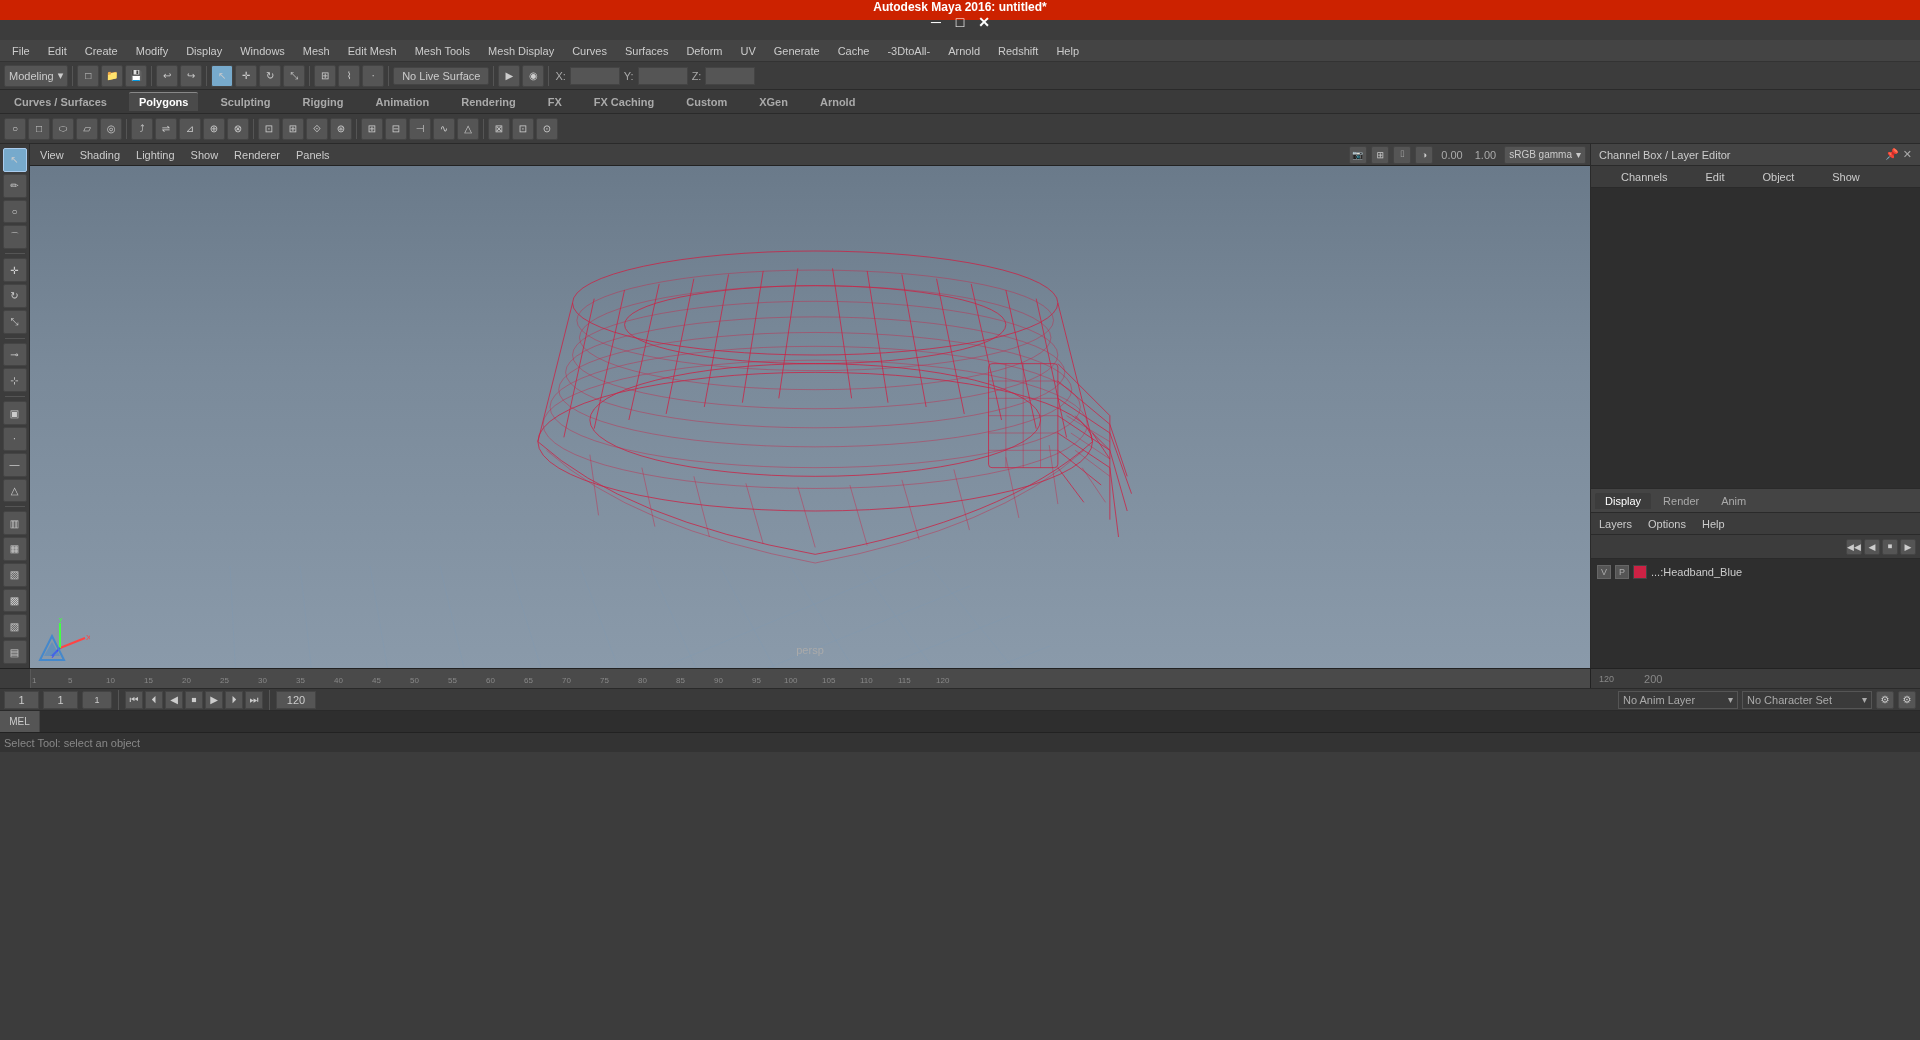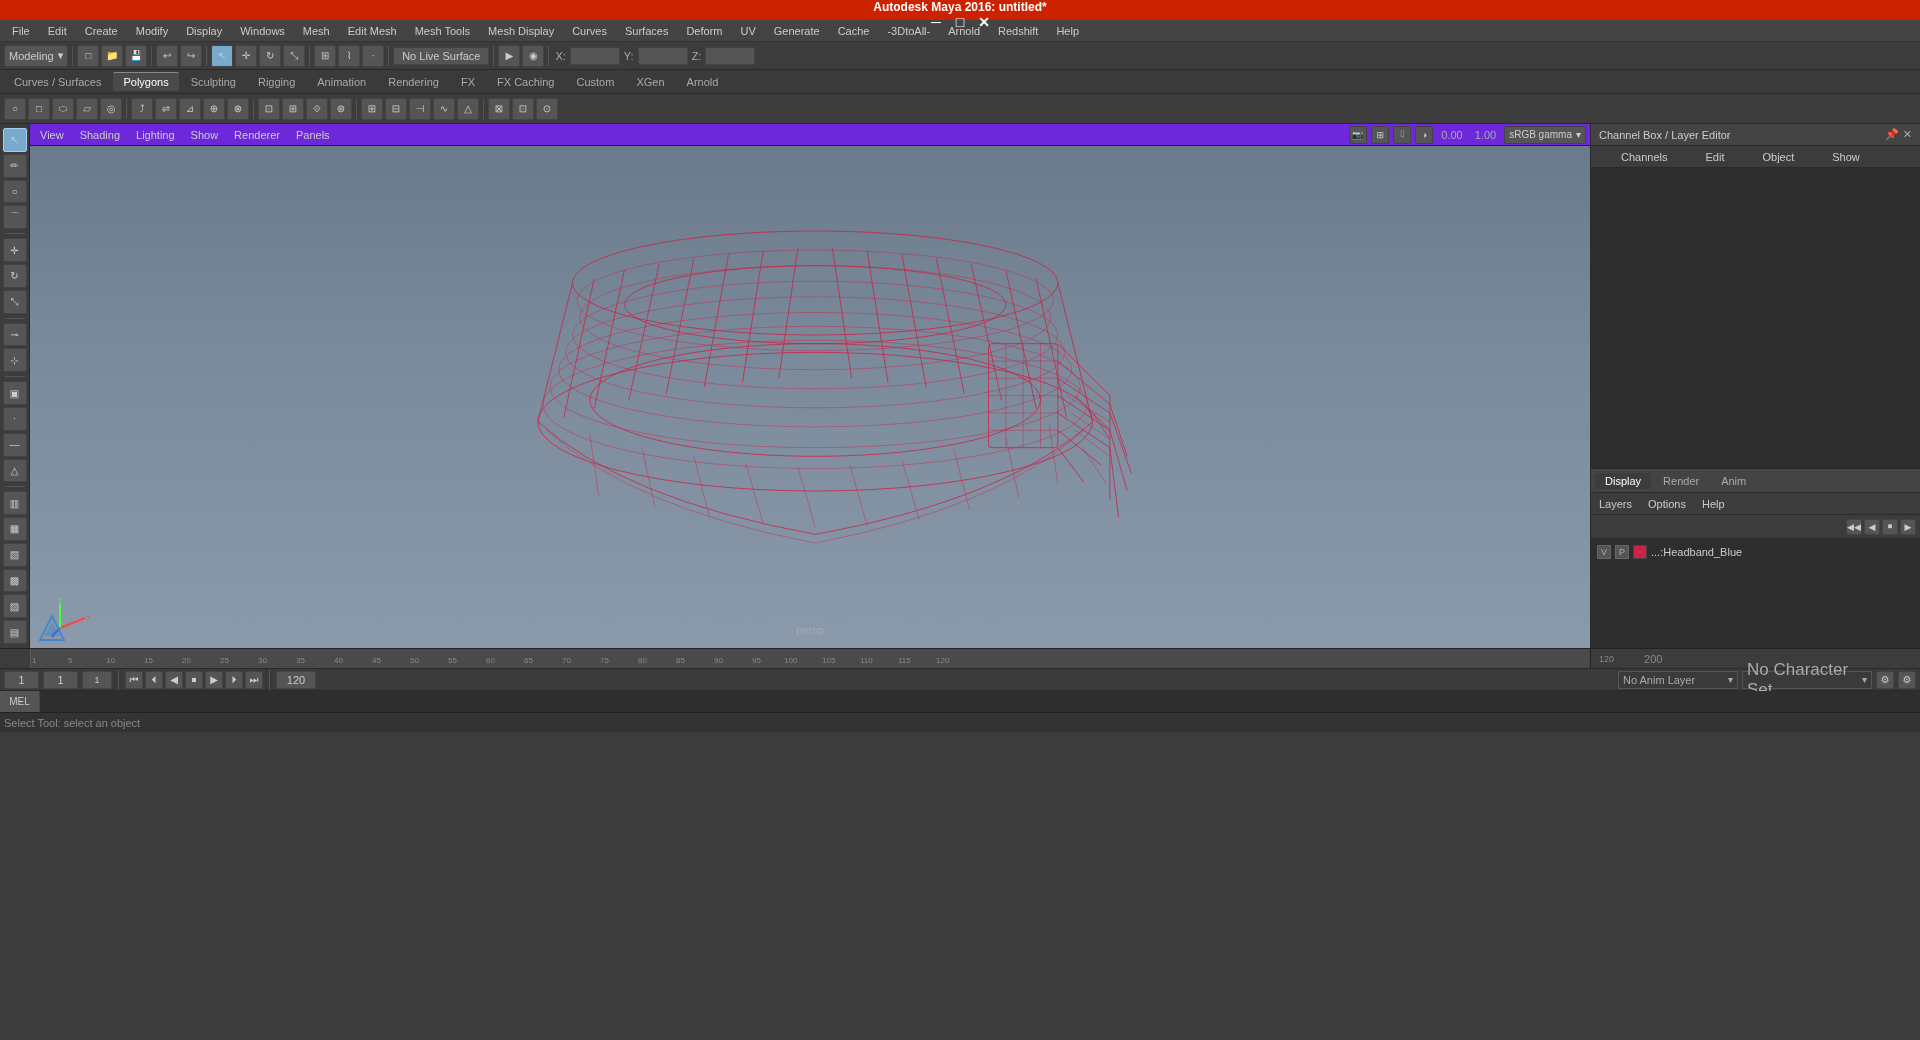--- a/index.html
+++ b/index.html
@@ -42,20 +42,21 @@
     
     #menu-bar {
       width: 100%;
       height: 22px;
       background: #444444;
       display: flex;
       align-items: center;
       padding: 0 4px;
       gap: 2px;
       border-bottom: 1px solid #333;
+      margin-top: 20px;
     }
     .menu-item {
       padding: 2px 8px;
       cursor: pointer;
       font-size: 11px;
       color: #cccccc;
       border-radius: 2px;
     }
 
     
@@ -111,22 +112,23 @@
     }
 
     
     #tab-bar {
       width: 100%;
       height: 24px;
       background: #3a3a3a;
       display: flex;
       align-items: center;
       padding: 0 4px;
-      gap: 2px;
+      gap: 12px;
       border-bottom: 1px solid #2a2a2a;
+      font-weight: bold;
     }
     .tab-item {
       padding: 3px 10px;
       cursor: pointer;
       font-size: 11px;
       color: #aaaaaa;
       border-radius: 2px 2px 0 0;
     }
     .tab-item.active {
       background: #4a4a4a;
@@ -180,21 +182,21 @@
 
     
     #viewport {
       flex: 1;
       display: flex;
       flex-direction: column;
       background: #2a2a2a;
     }
     #viewport-toolbar {
       height: 22px;
-      background: #6d28d9;
+      background: #404040;
       display: flex;
       align-items: center;
       padding: 0 4px;
       gap: 4px;
       border-bottom: 1px solid #222;
     }
     .vp-menu {
       font-size: 11px;
       color: #ccc;
       cursor: pointer;
@@ -852,21 +854,21 @@
   <input type="text" class="anim-frame-input" value="120" style="width: 40px;">
 
   <div class="bottom-right">
 
     <div style="width:120px;height:18px;background:#3a3a3a;border:1px solid #555;display:flex;align-items:center;padding:0 4px;">
       <span style="font-size:11px;color:#aaa;text-align:center;">No Anim Layer</span>
       <span style="margin-left:auto;color:#aaa;font-size:10px;">▾</span>
     </div>
 
     <div style="width:130px;height:18px;background:#3a3a3a;border:1px solid #555;display:flex;align-items:center;padding:0 4px;">
-      <span style="font-size:17px;color:#aaa;">No Character Set</span>
+      <span style="font-size:11px;color:#aaa;">No Character Set</span>
       <span style="margin-left:auto;color:#aaa;font-size:10px;">▾</span>
     </div>
     <div class="toolbar-btn" style="width:18px;height:18px;">⚙</div>
     <div class="toolbar-btn" style="width:18px;height:18px;">⚙</div>
   </div>
 </div>
 
 <div id="mel-bar">
   <div id="mel-label">
     <span>MEL</span>

